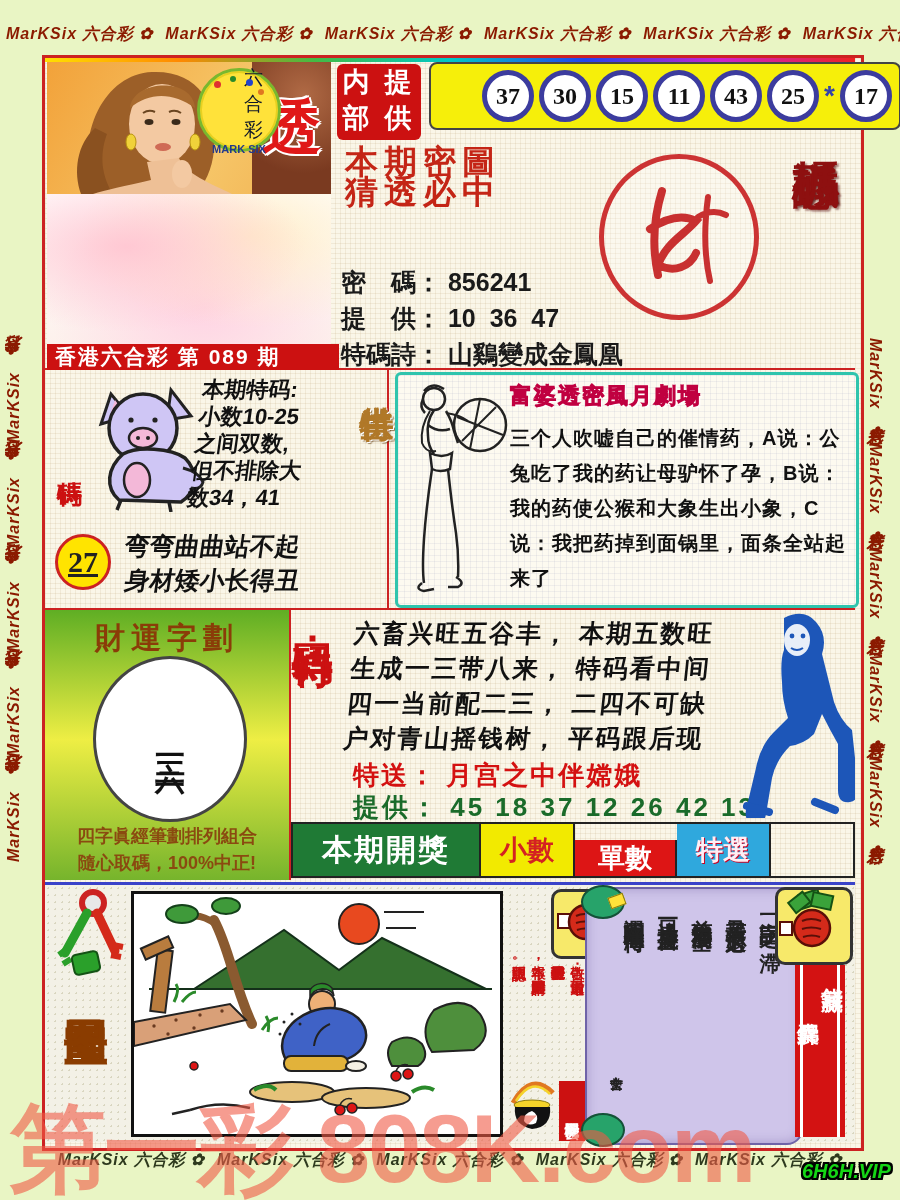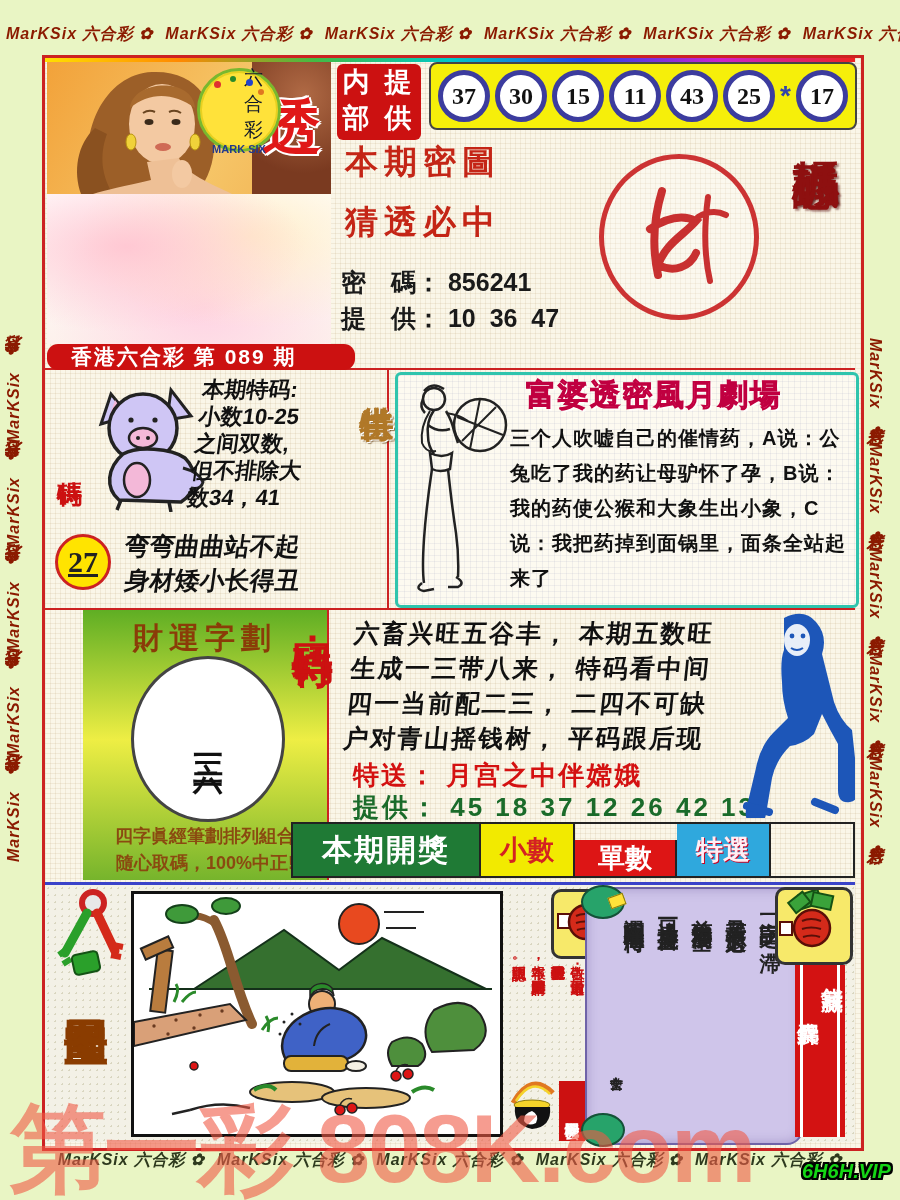--- a/index.html
+++ b/index.html
@@ -39,62 +39,62 @@
               display:flex;flex-direction:column;align-items:center;justify-content:center;}
   .logo-dot{position:absolute;border-radius:50%;}
   .logo-cn{font-size:19px;font-weight:400;color:#0f172a;letter-spacing:1px;margin-left:44px;}
   .logo-en{font-size:11px;font-weight:900;color:#233a8c;}
   .blur-zone{left:0;top:132px;width:284px;height:150px;
      background:radial-gradient(ellipse at 28% 35%,rgba(255,198,210,.95),rgba(255,255,255,0) 62%),
                 radial-gradient(ellipse at 72% 28%,rgba(255,238,200,.95),rgba(255,255,255,0) 60%),
                 radial-gradient(ellipse at 55% 75%,rgba(255,205,225,.85),rgba(255,255,255,0) 70%),
                 linear-gradient(#fff,#fdf1ec);}
   .issue-bar{left:2px;top:286px;width:284px;height:26px;background:#cc1111;color:#fff;
-             font-size:21px;font-weight:900;display:flex;align-items:center;padding-left:24px;
-             letter-spacing:2px;border-radius:11px;}
+             font-size:21px;font-weight:900;display:flex;align-items:center;padding-left:8px;
+             letter-spacing:2px;}
   .header-right{left:292px;top:4px;width:516px;height:300px;}
   .seal{left:0;top:2px;width:84px;height:76px;background:#cc1111;border-radius:6px;
         color:#fff;font-size:27px;font-weight:900;line-height:36px;text-align:center;
         display:flex;flex-direction:row;justify-content:center;letter-spacing:4px;}
   .balls-box{left:92px;top:0;width:424px;height:64px;background:#f6ef0a;border:2px solid #444;
-             border-radius:8px;display:flex;align-items:center;justify-content:center;gap:5px;}
+             border-radius:8px;display:flex;align-items:center;justify-content:center;gap:5px;padding-left:44px;}
   .ball{width:42px;height:42px;border-radius:50%;background:#fff;border:5px solid #3c3c9e;
         display:flex;align-items:center;justify-content:center;
         font:900 24px "Liberation Serif",serif;color:#111;}
   .star{font-size:28px;font-weight:900;color:#3344aa;}
   .secret1{left:8px;top:78px;font-size:33px;font-weight:900;color:#c42516;letter-spacing:6px;}
-  .secret2{left:8px;top:138px;font-size:33px;font-weight:900;color:#c42516;letter-spacing:6px;}
+  .secret2{left:8px;top:108px;font-size:33px;font-weight:900;color:#c42516;letter-spacing:6px;}
   .info-row{font-size:25px;font-weight:bold;color:#1a1a1a;white-space:pre;}
   .stamp{left:262px;top:92px;width:150px;height:156px;border:5px solid #cc3333;border-radius:50%;
          display:flex;align-items:center;justify-content:center;background:rgba(255,255,255,.25);}
   .slogan{left:450px;top:62px;height:240px;font-size:46px;font-weight:900;color:#8e1010;
           line-height:60px;text-shadow:2px 2px 2px rgba(80,0,0,.45);}
   
   .zodiac{left:0;top:312px;width:810px;height:238px;border-bottom:2px solid #cc2222;}
   .pig-panel{left:0;top:0;width:342px;height:238px;border-right:2px solid #cc2222;}
   .special-label{left:10px;top:92px;font-size:25px;font-weight:900;color:#cc1111;line-height:30px;}
   .special-num{left:10px;top:164px;width:50px;height:50px;border-radius:50%;background:#ffe400;
                border:3px solid #cc2222;display:flex;align-items:center;justify-content:center;
                font:900 30px "Liberation Serif",serif;color:#222;text-decoration:underline;}
   .tip-lines{left:150px;top:6px;width:186px;font-size:22px;font-weight:900;color:#111;
              line-height:27px;transform:skewX(-8deg);}
   .verse{left:80px;width:260px;font-size:25px;font-weight:900;color:#111;transform:skewX(-8deg);}
   .zright-label{left:304px;top:10px;height:222px;font-size:34px;font-weight:900;color:#b07828;
                 line-height:55px;text-shadow:1px 1px 0 #fff,2px 2px 1px rgba(90,50,0,.5);}
   .theater{left:350px;top:2px;width:458px;height:230px;border:3px solid #2fc4ad;border-radius:6px;
            background:#fdfaf0;background-image:linear-gradient(rgba(180,180,200,.18) 1px,transparent 1px),
            linear-gradient(90deg,rgba(180,180,200,.18) 1px,transparent 1px);background-size:6px 6px;}
-  .theater-title{left:112px;top:0;font-size:30px;font-weight:900;color:#ff4f9a;letter-spacing:2px;
-                 -webkit-text-stroke:1px #c00040;text-shadow:2px 2px 0 rgba(255,255,255,.8);margin-left:16px;}
+  .theater-title{left:112px;top:6px;font-size:22px;font-weight:900;color:#ff4f9a;letter-spacing:2px;
+                 -webkit-text-stroke:1px #c00040;text-shadow:2px 2px 0 rgba(255,255,255,.8);}
   .theater-body{left:112px;top:46px;width:338px;font-size:20px;font-weight:bold;color:#111;
                 line-height:35px;letter-spacing:1px;}
   
   .fp{left:0;top:552px;width:810px;height:270px;}
   .fortune{left:0;top:0;width:244px;height:270px;border-right:2px solid #cc2222;
-           background:linear-gradient(180deg,#5fae24,#eeee44 48%,#76b42c);margin-left:38px;}
+           background:linear-gradient(180deg,#5fae24,#eeee44 48%,#76b42c);}
   .fortune-title{left:0;top:8px;width:244px;text-align:center;font-size:30px;font-weight:900;
                  color:#8a3c08;letter-spacing:6px;}
   .oval{left:48px;top:46px;width:148px;height:160px;background:#fff;border:3px solid #444;
         border-radius:50%;display:flex;align-items:center;justify-content:center;}
   .oval-chars{font-size:30px;font-weight:900;color:#111;line-height:38px;}
   .fortune-note{left:0;width:244px;text-align:center;font-size:18px;font-weight:900;color:#8a4a10;}
   .poem{left:246px;top:0;width:564px;height:210px;}
   .poem-label{left:2px;top:4px;height:202px;font-size:41px;font-weight:900;color:#cc1111;line-height:40px;}
   .poem-lines{left:58px;top:6px;font-size:25px;font-weight:900;color:#111;line-height:35px;
               letter-spacing:2px;transform:skewX(-6deg);}
@@ -196,20 +196,21 @@
         <span class="ball">11</span>
         <span class="ball">43</span>
         <span class="ball">25</span>
         <span class="star">*</span>
         <span class="ball">17</span>
       </div>
       <div class="abs secret1">本期密圖</div>
       <div class="abs secret2">猜透必中</div>
       <div class="abs info-row" style="left:4px;top:204px;"><span>密　碼： </span><span>856241</span></div>
       <div class="abs info-row" style="left:4px;top:240px;"><span>提　供： </span><span>10  36  47</span></div>
+      <div class="abs info-row" style="left:4px;top:276px;"><span>特碼詩： </span><span>山鷄變成金鳳凰</span></div>
       <div class="abs stamp">
         <svg width="110" height="120" viewBox="0 0 110 120">
           <path d="M38,14 C30,40 28,70 34,98 M26,52 C44,40 60,38 72,44 C60,58 42,66 34,88 C50,96 66,90 72,76" stroke="#c83030" stroke-width="8" fill="none" stroke-linecap="round"></path>
           <path d="M84,20 C80,50 80,78 86,104 M74,40 C84,34 94,34 102,38" stroke="#c83030" stroke-width="6" fill="none" stroke-linecap="round"></path>
         </svg>
       </div>
       <div class="abs slogan v">心誠抓碼</div>
     </div>
   </div>
 

